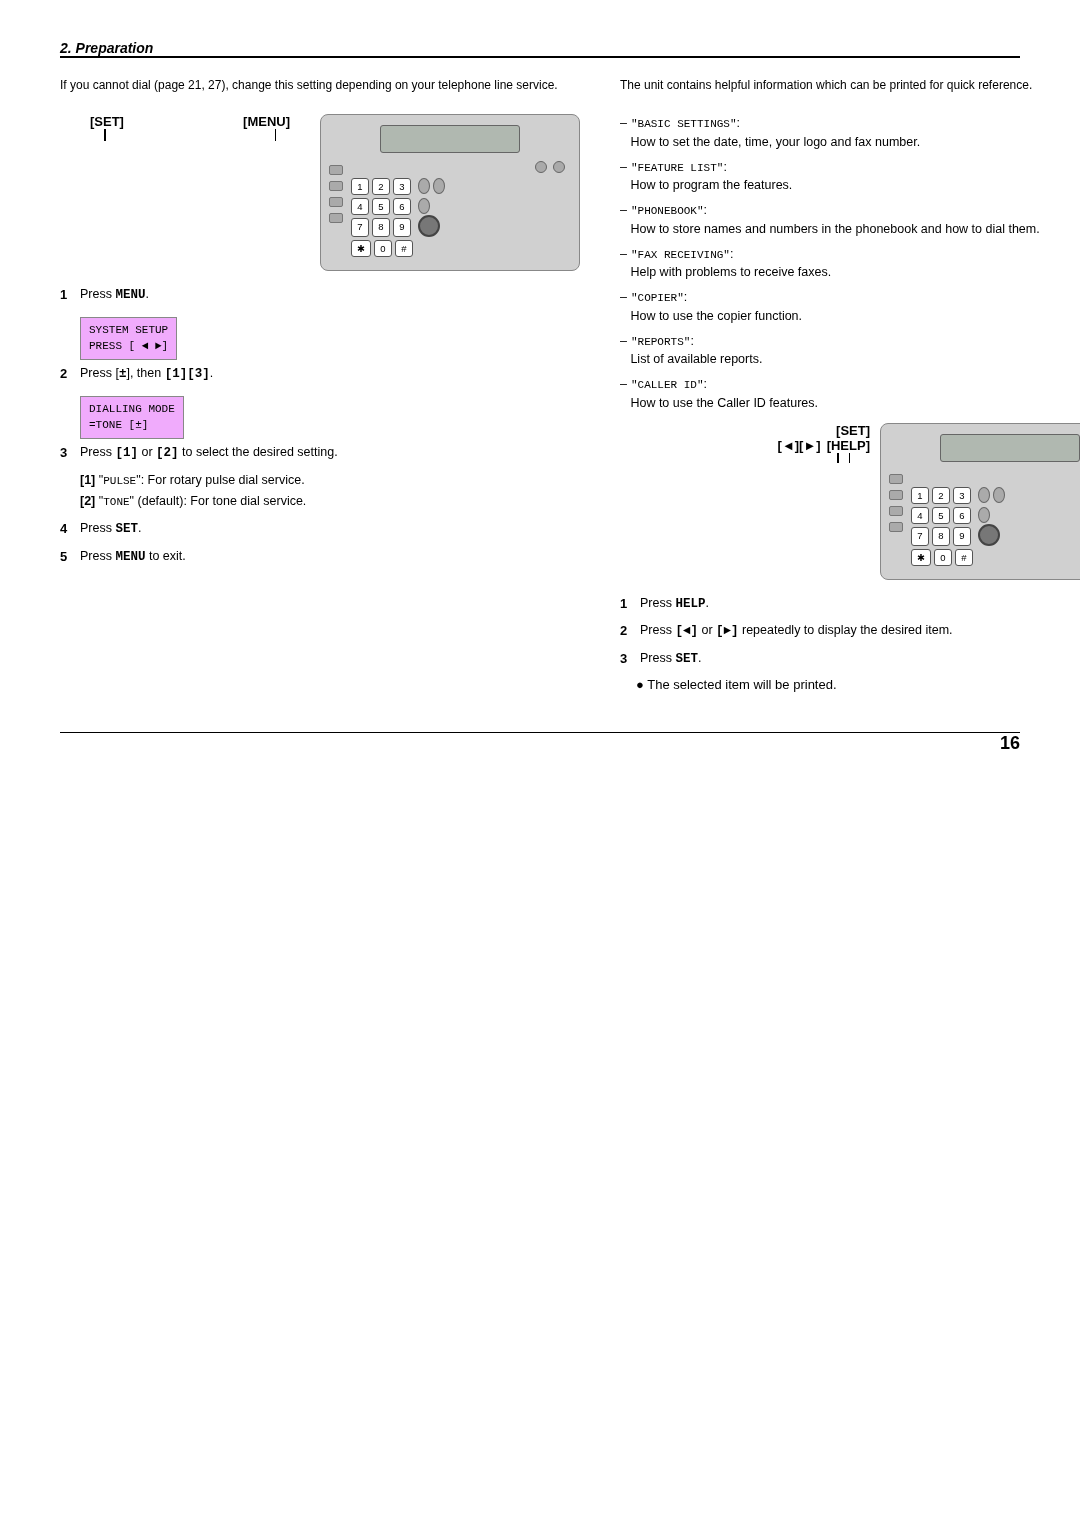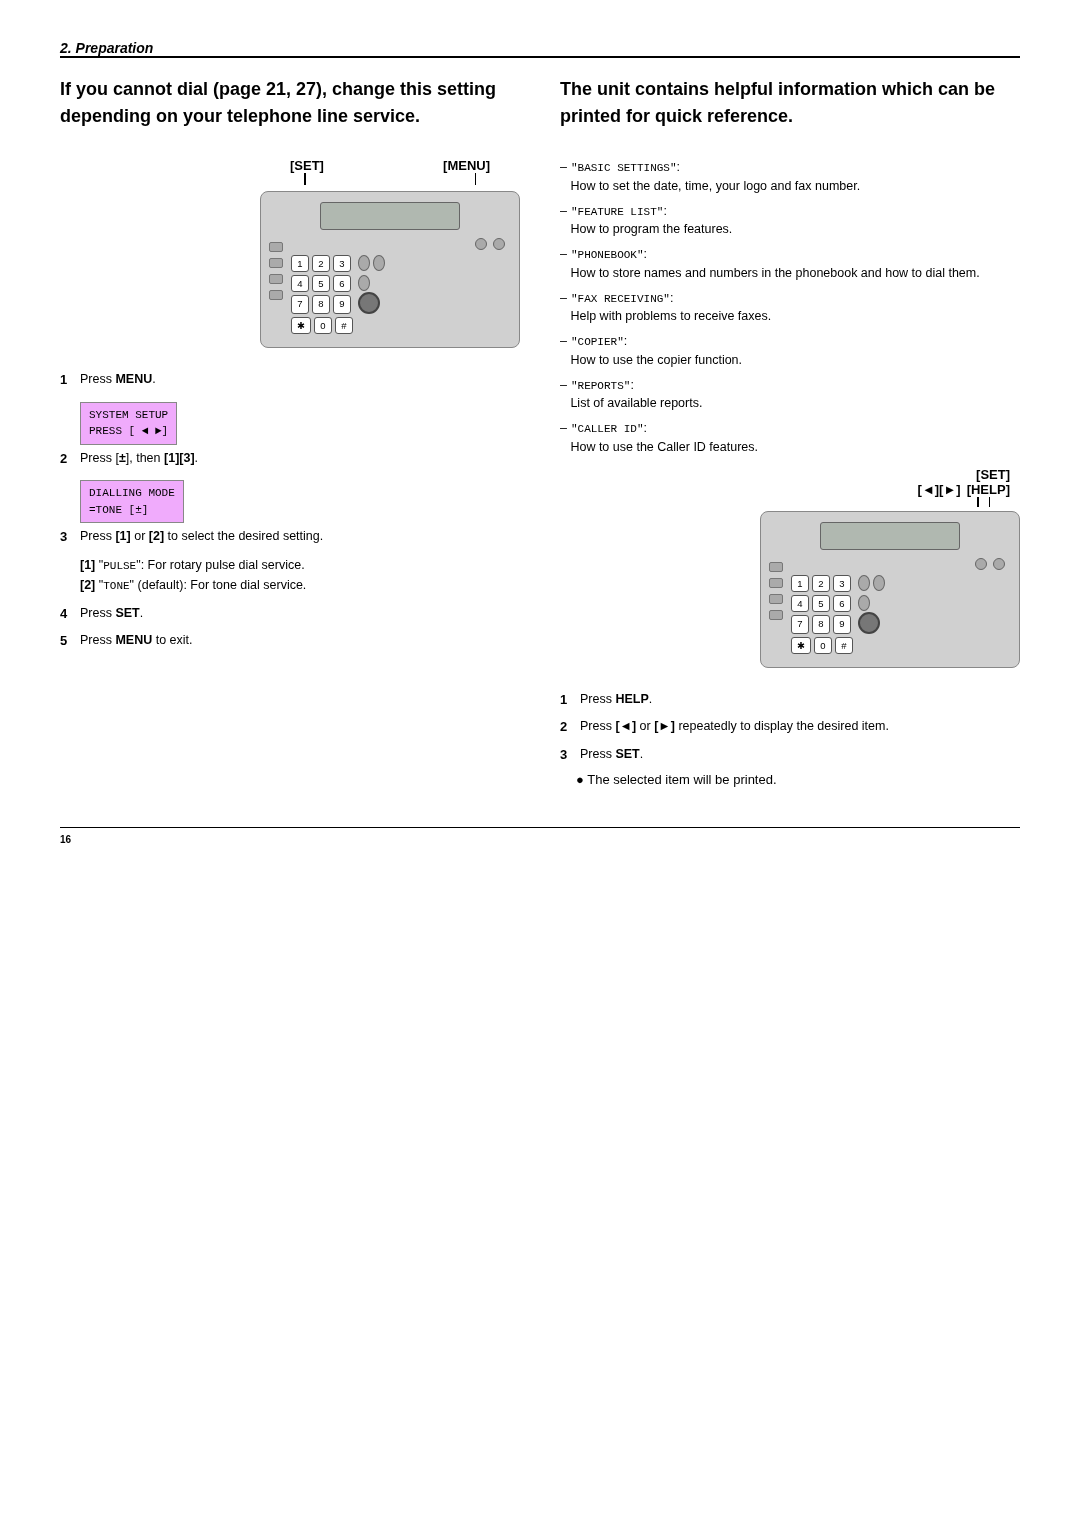--- a/index.html
+++ b/index.html
@@ -30,31 +30,30 @@
       flex: 1;
     }
     .section-title {
       font-size: 26px;
       font-weight: bold;
       border-bottom: 3px solid #000;
       padding-bottom: 4px;
       margin-bottom: 10px;
     }
     .section-intro {
-      font-size: 18px;
-      margin-bottom: 28px;
+      font-size: 12px;
+      margin-bottom: 20px;
       line-height: 1.5;
-      font-weight: bold;
     }
     
     .device-area {
       display: flex;
-      flex-direction: column;
-      align-items: flex-end;
-      margin-bottom: 22px;
+      flex-direction: row;
+      align-items: flex-start;
+      margin-bottom: 14px;
       position: relative;
     }
     .device-box {
       background: #d0d0d0;
       border: 1.5px solid #888;
       border-radius: 8px;
       width: 260px;
       padding: 10px 10px 10px 10px;
       position: relative;
     }
@@ -89,21 +88,21 @@
       align-items: flex-start;
       font-size: 12.5px;
       line-height: 1.5;
     }
     .step-num {
       font-weight: bold;
       font-size: 13px;
       min-width: 14px;
     }
     .step-text { flex: 1; }
-    .step-text b { font-weight: bold; }
+    .step-text b { font-weight: bold; font-family: Liberation Mono, monospace; }
     
     .lcd-box {
       background: #f0abfc;
       border: 1px solid #888;
       font-family: 'Courier New', monospace;
       font-size: 11px;
       padding: 4px 8px;
       margin: 4px 0 4px 20px;
       display: inline-block;
       line-height: 1.5;
@@ -124,25 +123,24 @@
     }
     .mono {
       font-family: 'Courier New', monospace;
       font-size: 11px;
     }
     .bullet { margin-left: 16px; }
     .bullet::before { content: "● "; }
     
     .page-footer {
       border-top: 1.5px solid #000;
-      padding-top: 6px;
       margin-top: 40px;
-      font-size: 10px;
+      font-size: 18px;
       font-weight: bold;
-      text-align: left;
+      text-align: right;
     }
     
     .sub-step {
       margin-left: 20px;
       font-size: 12.5px;
       line-height: 1.6;
     }
     .keypad-row {
       display: flex;
       gap: 3px;

